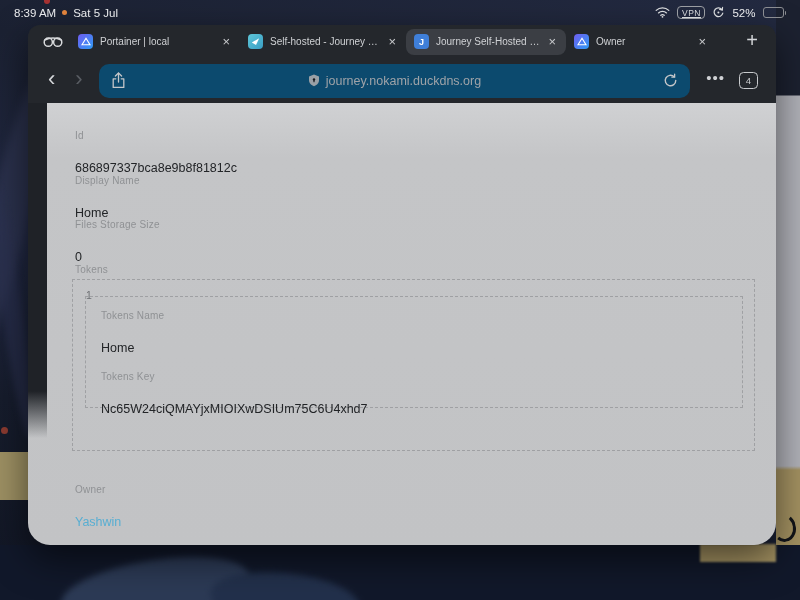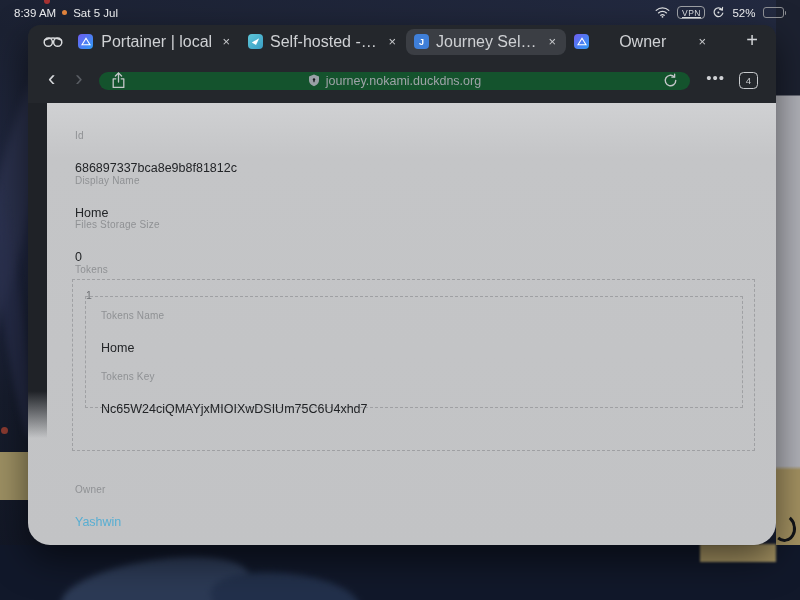--- a/index.html
+++ b/index.html
@@ -40,32 +40,32 @@
   
   .window { position:absolute; left:28px; top:25px; width:748px; height:520px;
     border-radius:12px 12px 22px 22px; box-shadow:0 14px 36px rgba(0,0,0,.55); overflow:hidden; z-index:4; }
   .chrome { background:#24272c; }
 
   .tabbar { height:33px; display:flex; align-items:center; padding:0 8px; }
   .mask-btn { width:34px; display:flex; justify-content:center; color:#d8dadc; }
   .tab { display:flex; align-items:center; gap:7px; padding:0 8px; height:26px; min-width:0; }
   .tab-1 { width:170px; } .tab-2 { width:166px; } .tab-4 { width:150px; }
   .tab.active { width:160px; background:#3b3e44; border-radius:8px; }
-  .tab-title { flex:1; font-size:16px; color:#cfd1d4; white-space:nowrap; overflow:hidden; text-overflow:ellipsis;text-align:center; }
+  .tab-title { flex:1; font-size:10px; color:#cfd1d4; white-space:nowrap; overflow:hidden; text-overflow:ellipsis; }
   .tab-close { color:#c9cbce; font-size:13px; line-height:1; padding:0 2px; }
   .favicon { width:15px; height:15px; border-radius:4px; flex:none; display:flex; align-items:center; justify-content:center; }
   .fav-tri { background:linear-gradient(135deg,#6f5df0,#2e9bf5); }
   .fav-forum { background:linear-gradient(135deg,#5ec6d8,#3a9ec4); }
   .fav-journey { background:#3f7fd9; color:#fff; font-size:9px; font-weight:bold; }
   .newtab-btn { margin-left:auto; color:#d3d5d8; font-size:20px; font-weight:300; padding:0 10px 2px 0; }
 
   .addressbar { height:45px; display:flex; align-items:center; padding:0 12px; gap:4px; }
   .nav-btn { font-size:22px; line-height:1; padding:0 8px 3px; }
   .nav-back { color:#d5d7da; } .nav-fwd { color:#595d63; }
-  .url-field { flex:1; height:18px; background:#14532d; border-radius:10px; position:relative;
+  .url-field { flex:1; height:34px; background:#0c4a6e; border-radius:10px; position:relative;
     display:flex; align-items:center; padding:0 12px; margin:0 4px; }
   .share-btn { color:#c4c6c9; display:flex; }
   .url-center { position:absolute; left:0; right:0; display:flex; align-items:center; justify-content:center; gap:6px; pointer-events:none; }
   .url-text { color:#9fa3a8; font-size:12.5px; }
   .reload-btn { margin-left:auto; color:#c4c6c9; display:flex; }
   .more-btn { color:#cfd1d4; font-size:15px; letter-spacing:1px; padding:0 8px 6px; }
   .tabcount-btn { width:19px; height:17px; border:1.6px solid #c9cbce; border-radius:4.5px; color:#c9cbce;
     font-size:9.5px; display:flex; align-items:center; justify-content:center; margin:0 6px 0 2px; }
 
   

